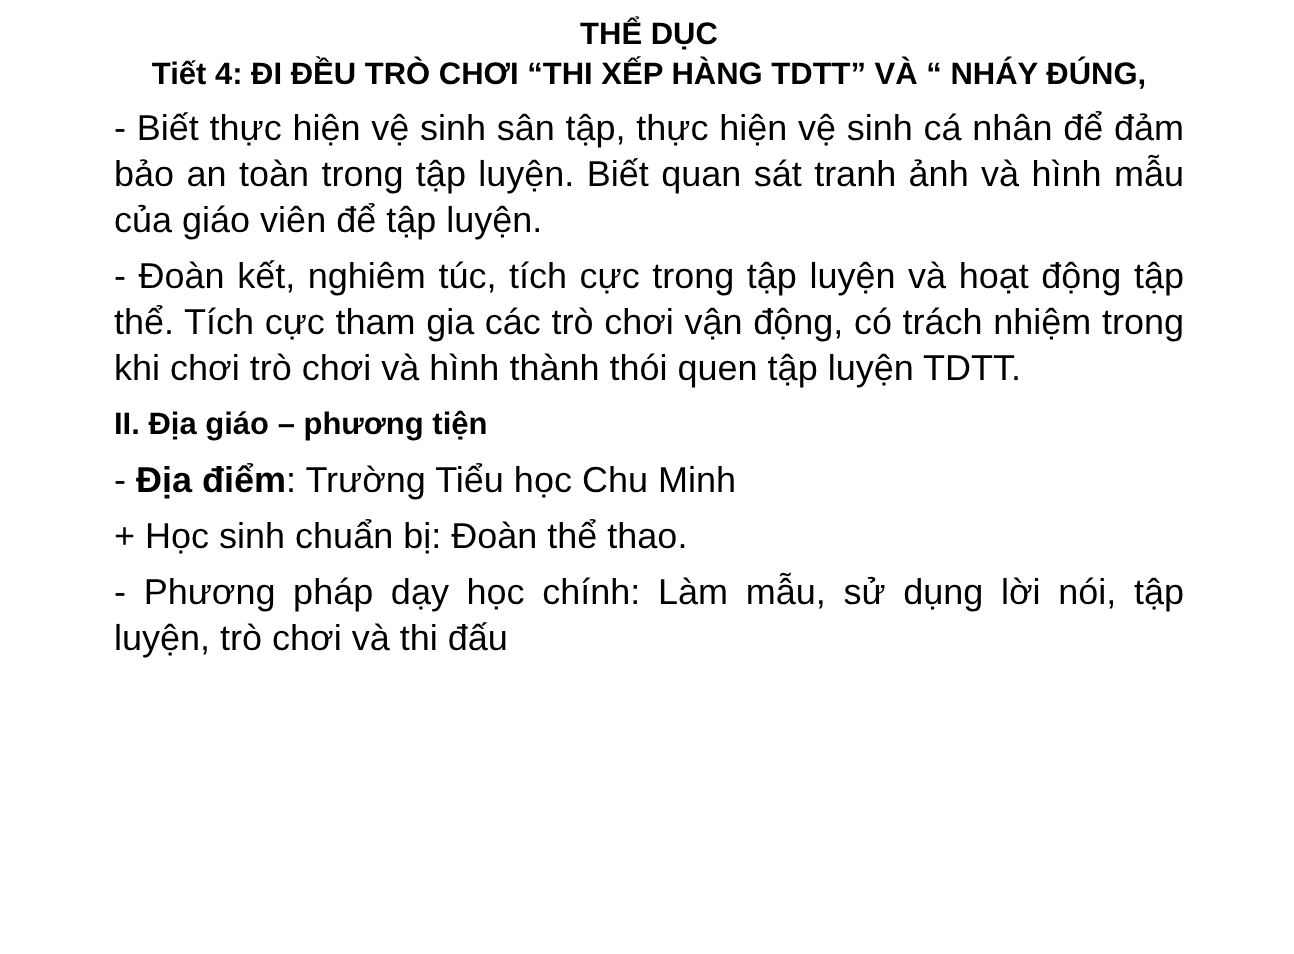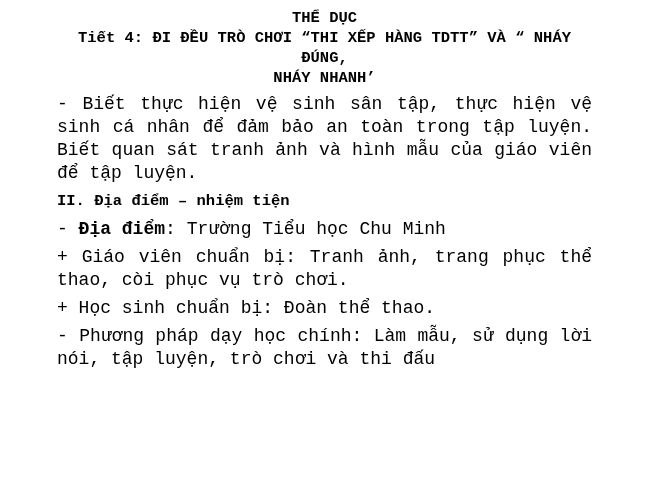--- a/index.html
+++ b/index.html
@@ -3,21 +3,21 @@
 <meta charset="utf-8">
 <style>
   * { margin: 0; padding: 0; box-sizing: border-box; }
   html, body { background: #ffffff; }
   .page {
     position: relative;
     width: 647px;
     height: 454px;
     background: #ffffff;
     overflow: hidden;
-    font-family: Liberation Mono, monospace;
+    font-family: Liberation Sans, sans-serif;
     color: #000000;
     padding: 8px 55px 0 57px;
   }
   .doc-title {
     text-align: center;
     font-weight: bold;
     font-size: 15.5px;
     line-height: 20px;
   }
   p.para {
@@ -37,33 +37,32 @@
   .bold { font-weight: bold; margin-top: 44px; }
 </style>
 </head>
 <body>
 
 <div class="page">
 
   <div class="doc-title">
     <div>THỂ DỤC</div>
     <div>Tiết 4: ĐI ĐỀU TRÒ CHƠI “THI XẾP HÀNG TDTT” VÀ “ NHÁY ĐÚNG,</div>
-    <div>NHÁY NHANH’</div>
   </div>
 
 
   <p class="para">- Biết thực hiện vệ sinh sân tập, thực hiện vệ sinh cá nhân để đảm bảo an toàn trong tập luyện. Biết quan sát tranh ảnh và hình mẫu của giáo viên để tập luyện.</p>
 
 
+  <p class="para">- Đoàn kết, nghiêm túc, tích cực trong tập luyện và hoạt động tập thể. Tích cực tham gia các trò chơi vận động, có trách nhiệm trong khi chơi trò chơi và hình thành thói quen tập luyện TDTT.</p>
 
-  <p class="heading">II. Địa điểm – nhiệm tiện</p>
+  <p class="heading">II. Địa giáo – phương tiện</p>
 
   <p class="para"><span>- </span><span class="bold">Địa điểm</span><span>: Trường Tiểu học Chu Minh</span></p>
 
 
-  <p class="para">+ Giáo viên chuẩn bị:  Tranh ảnh, trang phục thể thao, còi phục vụ trò chơi.</p>
 
   <p class="para">+ Học sinh chuẩn bị: Đoàn thể thao.</p>
 
 
   <p class="para">- Phương pháp dạy học chính: Làm mẫu, sử dụng lời nói, tập luyện, trò chơi và thi đấu</p>
 
 </div>
 
 </body></html>

